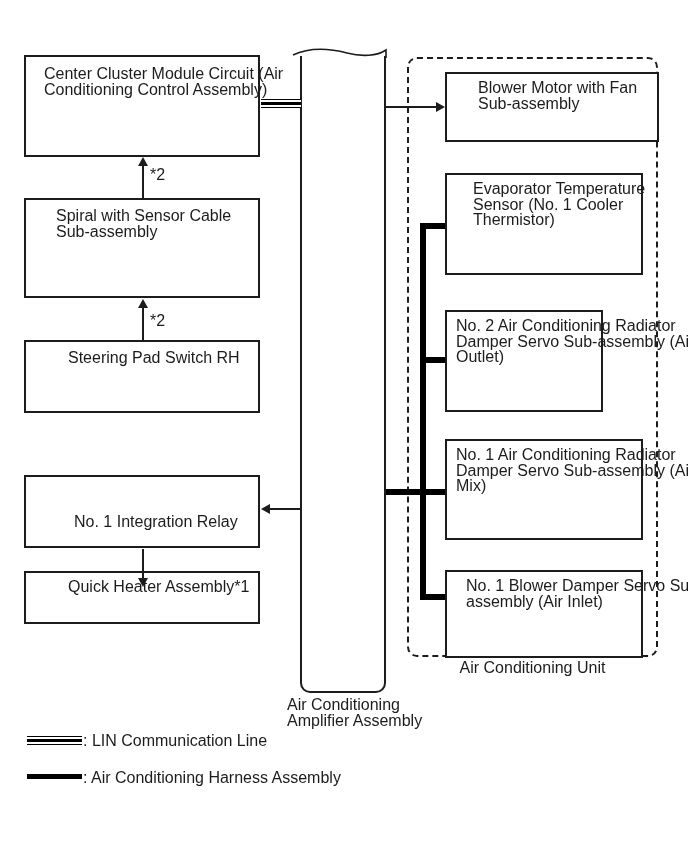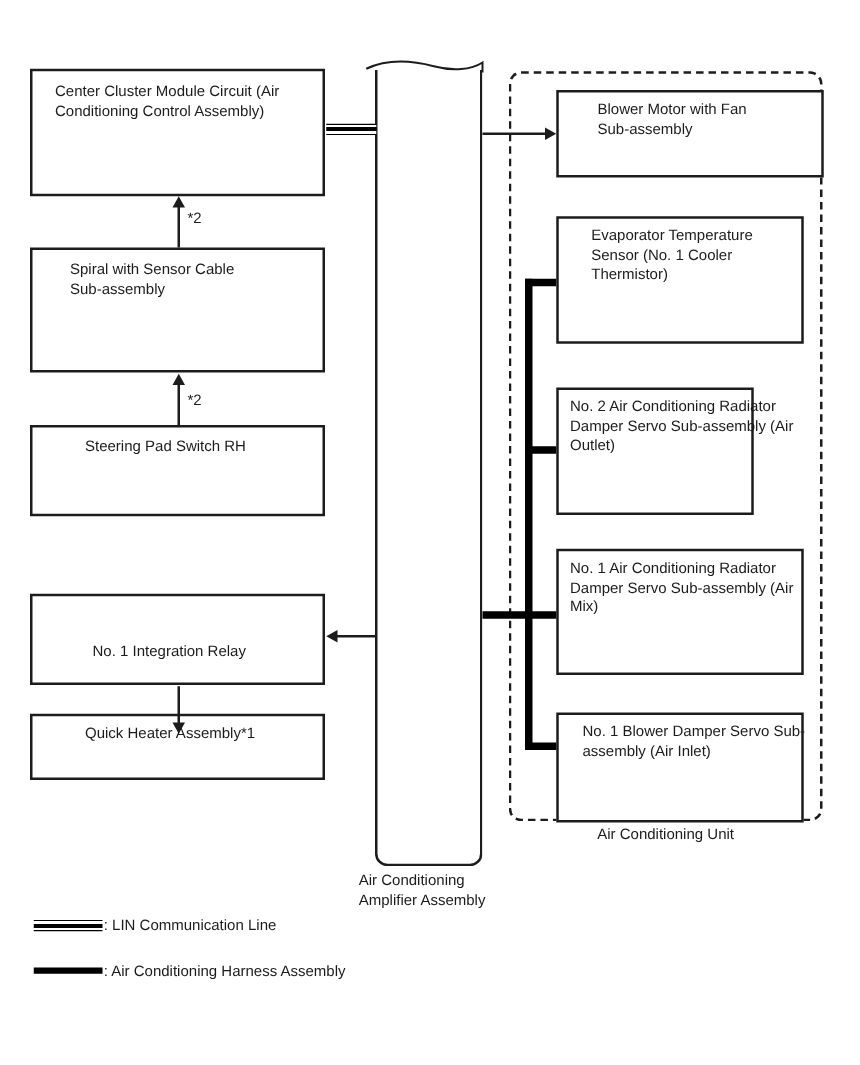--- a/index.html
+++ b/index.html
@@ -1,19 +1,19 @@
 <!DOCTYPE html>
 <html><head>
 <meta charset="utf-8">
 <style>
   html,body{margin:0;padding:0;background:#ffffff;}
   #canvas{
     position:relative;width:688px;height:852px;background:#ffffff;
     font-family:"Liberation Sans","DejaVu Sans",sans-serif;
-    color:#1c1c1c;font-size:12px;line-height:15.5px;
+    color:#1c1c1c;font-size:16px;line-height:15.5px;
     overflow:hidden;
   }
   .box{
     position:absolute;border:2px solid #1c1c1c;background:#ffffff;
     box-sizing:border-box;white-space:pre;
   }
   .dashed-box{
     position:absolute;border:2px dashed #1c1c1c;border-radius:10px;
     box-sizing:border-box;background:transparent;
   }

